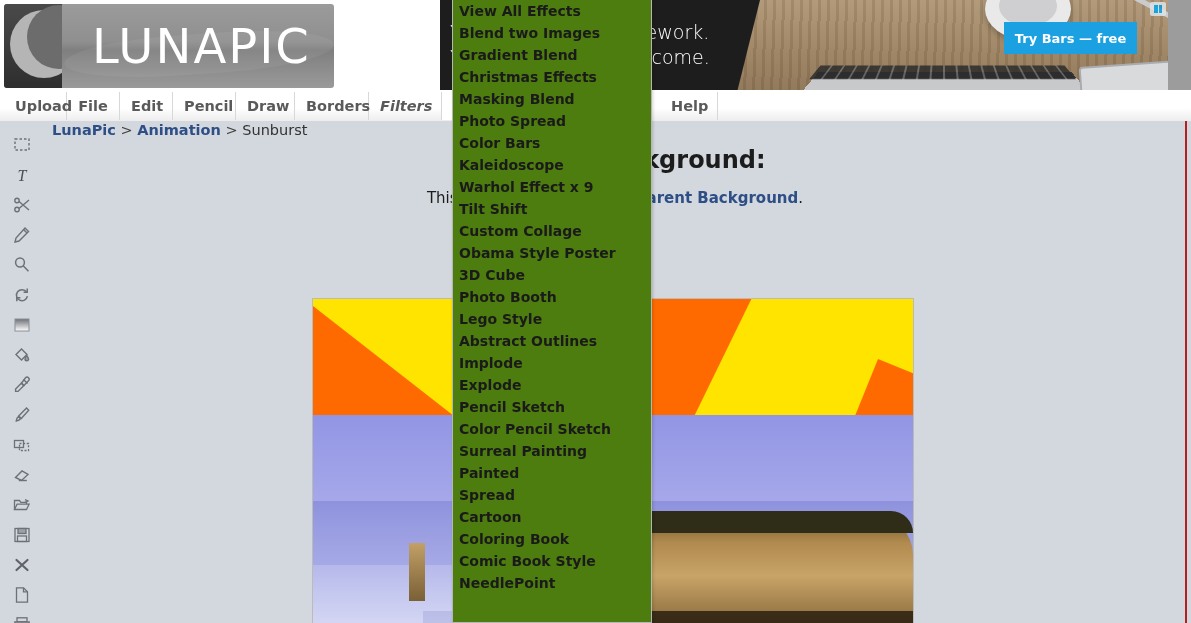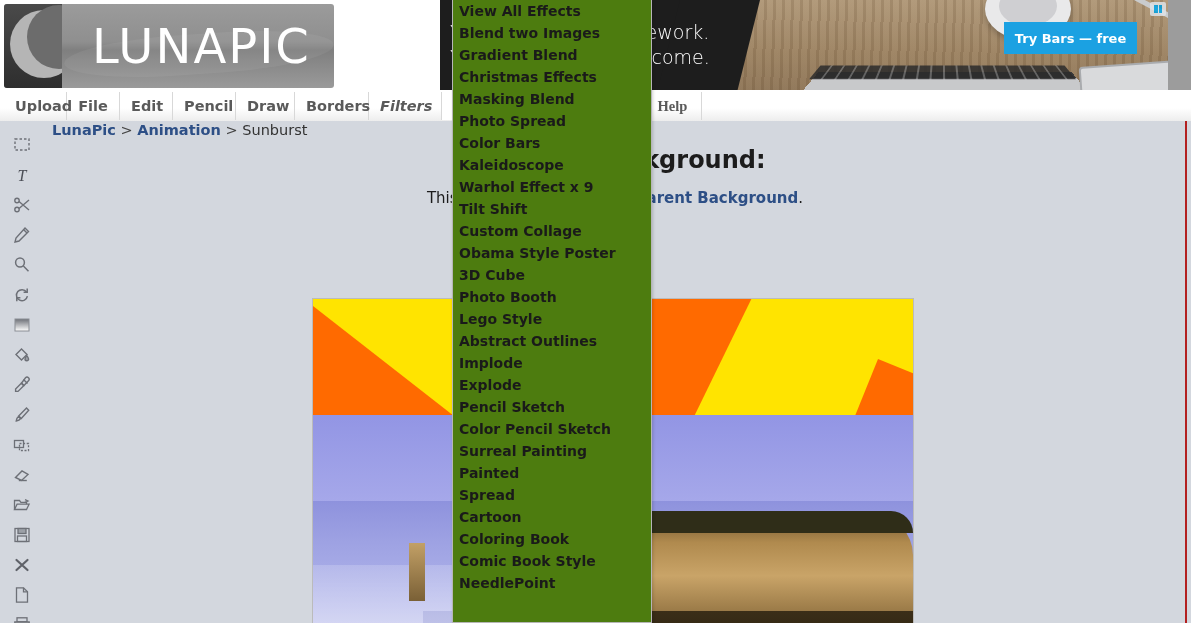--- a/index.html
+++ b/index.html
@@ -184,21 +184,21 @@
 
   <div class="menubar" id="menubar">
       <div class="menu-item first" style="left: 4px; width: 63px;">Upload</div>
       <div class="menu-item" style="left: 67px; width: 53px;">File</div>
       <div class="menu-item" style="left: 120px; width: 53px;">Edit</div>
       <div class="menu-item" style="left: 173px; width: 63px;">Pencil</div>
       <div class="menu-item" style="left: 236px; width: 59px;">Draw</div>
       <div class="menu-item" style="left: 295px; width: 74px;">Borders</div>
       <div class="menu-item" style="left: 369px; width: 73px; font-style: italic;">Filters</div>
       <div class="menu-item open" style="left: 442px; width: 84px;">Animation</div>
-      <div class="menu-item" style="left: 644px; width: 58px; font-family: Liberation Serif, serif;">Help</div>
+      <div class="menu-item" style="left: 660px; width: 58px;">Help</div>
     </div>
 
   <div class="toolbar" id="toolbar">
       <div class="tool" title="Select" style="top: 8px;">
         <svg width="20" height="20" viewBox="0 0 20 20">
           <rect x="3" y="4" width="14" height="11" fill="none" stroke="#6d7077" stroke-width="1.4" stroke-dasharray="2.5,2"></rect>
         </svg>
       </div>
       <div class="tool" title="Text" style="top: 38px;">
         <svg width="20" height="20" viewBox="0 0 20 20">

